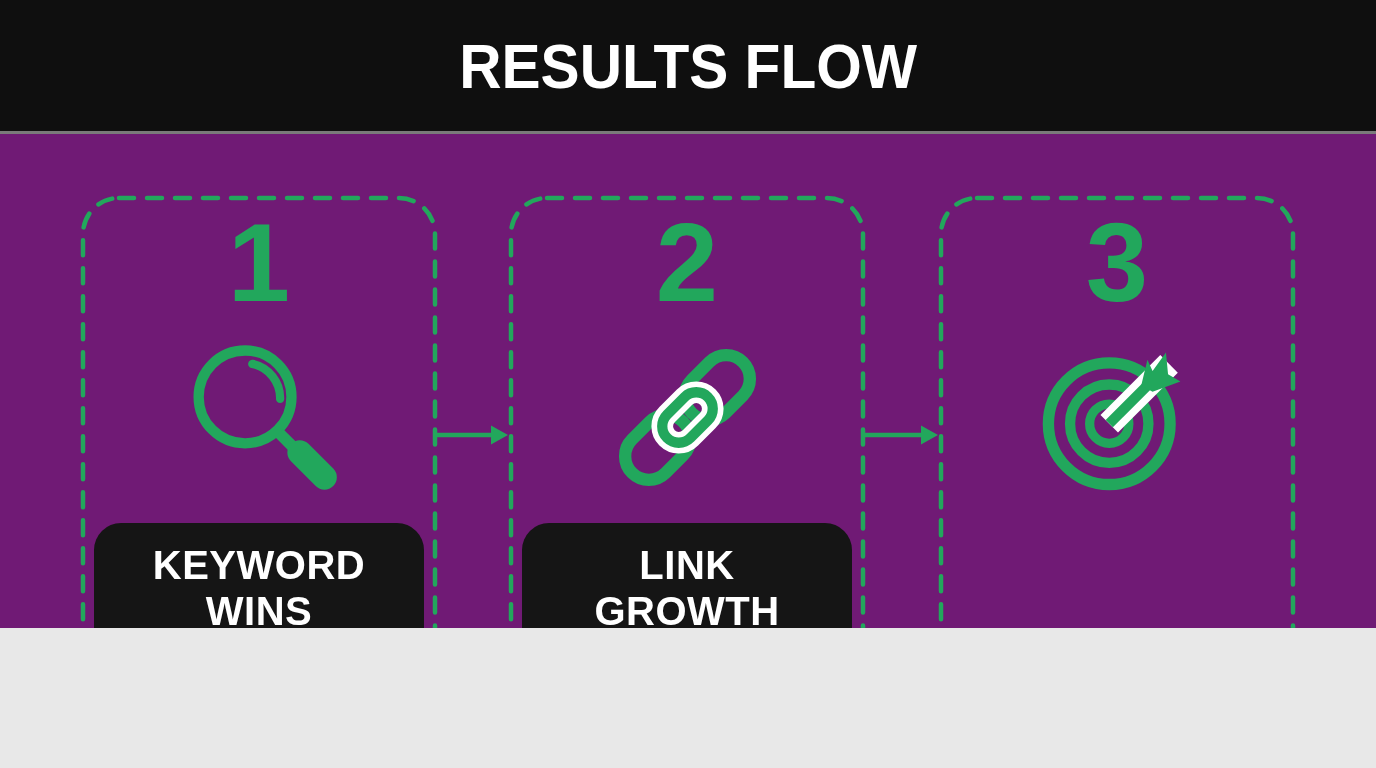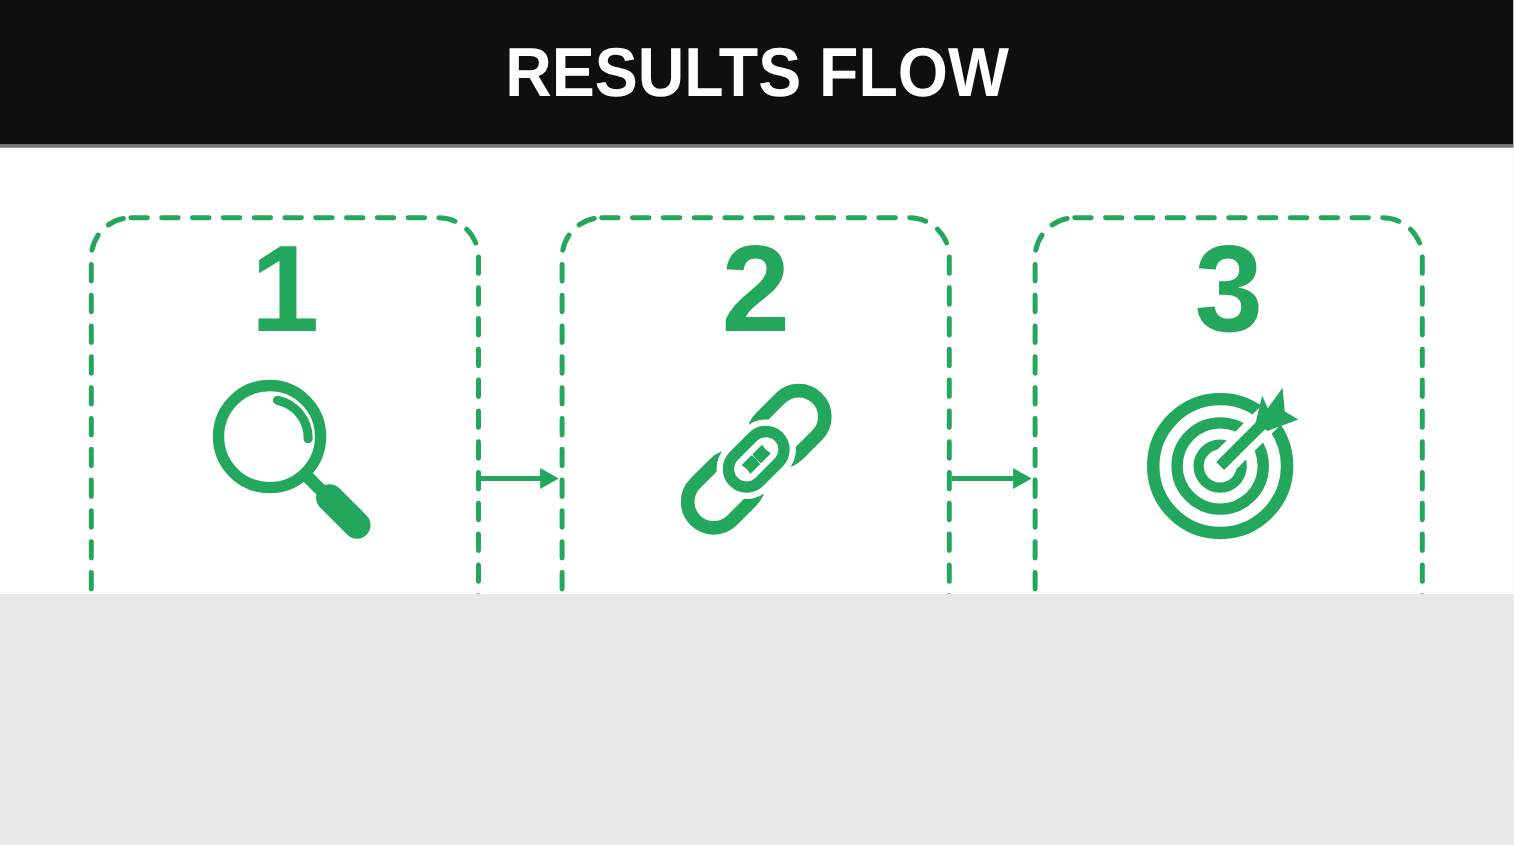--- a/index.html
+++ b/index.html
@@ -2,21 +2,21 @@
 <html><head>
 <meta charset="utf-8">
 <style>
   :root{
     --green:#22A75C;
     --header-bg:#0F0F0F;
     --label-bg:#151515;
   }
   html,body{margin:0;padding:0;background:#e8e8e8;}
   .stage{
-    position:relative;width:1376px;height:540px;background:#ffffff;
+    position:relative;width:1376px;height:628px;background:#701a75;
     font-family:"Liberation Sans",sans-serif;overflow:hidden;
   }
   
   .topbar{
     position:absolute;top:0;left:0;width:100%;height:131px;
     background:var(--header-bg);border-bottom:3px solid #7a7a7a;
     display:flex;align-items:center;justify-content:center;
   }
   .title{
     margin:0;color:#FFFFFF;font-size:63px;font-weight:bold;
@@ -67,20 +67,23 @@
     </svg>
     <div class="num">1</div>
     <div class="icon-wrap">
       <svg class="ic" viewBox="0 0 160 160" aria-hidden="true">
         <circle class="sg" cx="66" cy="60" r="45" stroke-width="10"></circle>
         <path class="sg" d="M 73,28 A 34 34 0 0 1 100,62" stroke-width="8" stroke-linecap="round"></path>
         <line class="sg" x1="99" y1="95" x2="112" y2="108" stroke-width="11"></line>
         <line class="sg" x1="119" y1="114" x2="143" y2="138" stroke-width="24" stroke-linecap="round"></line>
       </svg>
     </div>
+    <div class="label-box">
+      <span>KEYWORD WINS</span>
+    </div>
   </section>
 
   <svg class="arrow arrow-1" viewBox="0 0 72 42" aria-hidden="true">
     <line x1="0" y1="21" x2="56" y2="21"></line>
     <polygon points="54,11.5 71,21 54,30.5"></polygon>
   </svg>
 
   <section class="card card-2">
     <svg class="dash" viewBox="0 0 358 480" aria-hidden="true">
       <rect x="3" y="3" width="352" height="474" rx="36"></rect>
@@ -88,20 +91,23 @@
     <div class="num">2</div>
     <div class="icon-wrap">
       <svg class="ic" viewBox="0 0 160 160" aria-hidden="true">
         <g transform="rotate(45 80 80)">
           <rect class="sg" x="57" y="4" width="46" height="70" rx="23" stroke-width="12"></rect>
           <rect class="sg" x="57" y="86" width="46" height="70" rx="23" stroke-width="12"></rect>
           <rect class="cas" x="64" y="52" width="32" height="56" rx="16" stroke-width="21"></rect>
           <rect class="sg" x="64" y="52" width="32" height="56" rx="16" stroke-width="10"></rect>
         </g>
       </svg>
+    </div>
+    <div class="label-box">
+      <span>LINK GROWTH</span>
     </div>
   </section>
 
   <svg class="arrow arrow-2" viewBox="0 0 74 42" aria-hidden="true">
     <line x1="0" y1="21" x2="58" y2="21"></line>
     <polygon points="56,11.5 73,21 56,30.5"></polygon>
   </svg>
 
   <section class="card card-3">
     <svg class="dash" viewBox="0 0 358 480" aria-hidden="true">

